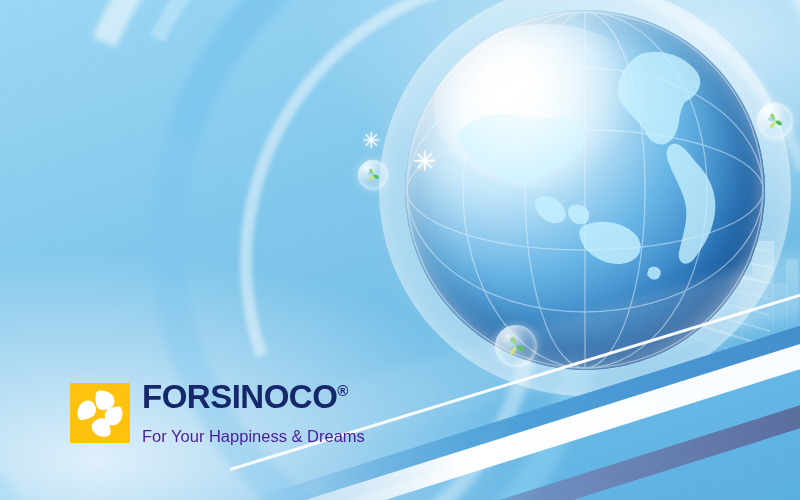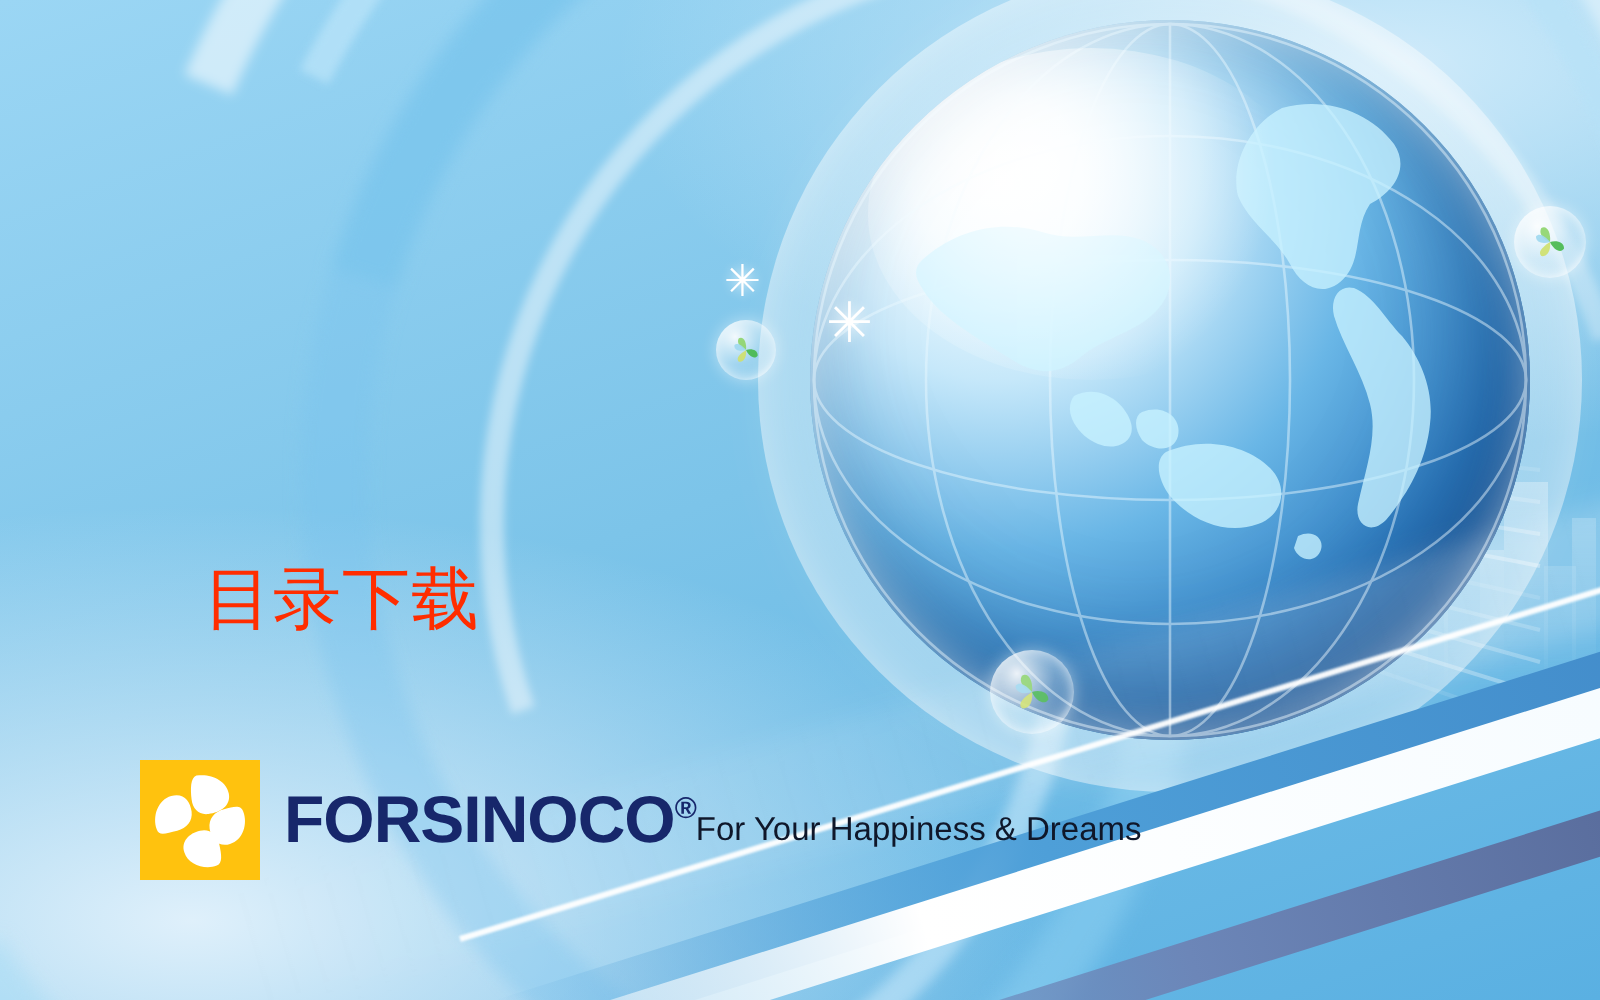--- a/index.html
+++ b/index.html
@@ -239,37 +239,37 @@
     gap: 12px;
   }
   #logo-mark {
     width: 60px; height: 60px;
     background: #ffc20e;
     flex: 0 0 auto;
     position: relative;
   }
   #logo-text {
     display: flex;
-    flex-direction: row;
+    flex-direction: column;
     justify-content: center;
   }
   #logo-wordmark {
     color: #17276b;
     font-weight: bold;
     font-size: 33px;
     letter-spacing: -.5px;
     line-height: 1.04;
     white-space: nowrap;
   }
   #logo-wordmark .reg {
     font-size: 15px;
     vertical-align: super;
   }
   #logo-tagline {
-    color: #0f172a;
+    color: #4c1d95;
     font-size: 16.5px;
     line-height: 1.15;
     margin-top: 13px;
     white-space: nowrap;
   }
 </style>
 </head>
 <body>
 
 <div id="banner">
@@ -389,21 +389,20 @@
       </div>
     </div>
 
   <div class="layer stripe" id="stripe-soft"></div>
   <div class="layer stripe" id="stripe-white-thin"></div>
   <div class="layer stripe" id="stripe-blue-mid"></div>
   <div class="layer stripe" id="stripe-white-thick"></div>
   <div class="layer stripe" id="stripe-dark"></div>
 
   <div id="headline">
-    <span id="headline-line2">目录下载</span>
   </div>
 
   <div id="logo">
     <div id="logo-mark">
       <svg viewBox="0 0 100 100" width="60" height="60">
         <g fill="#ffffff">
           <path d="M47 13 C59 11 72 17 74 28 C76 38 67 44 57 45 C49 46 44 41 43 33 C42 24 42 15 47 13 Z"></path>
           <path d="M86 43 C90 53 86 67 75 70 C66 73 59 66 58 57 C57 49 62 43 70 41 C78 39 84 37 86 43 Z"></path>
           <path d="M64 88 C54 92 40 87 37 77 C34 68 41 61 50 59 C58 57 64 62 66 70 C68 79 69 86 64 88 Z"></path>
           <path d="M14 58 C10 47 15 33 26 30 C36 27 42 34 43 43 C44 51 39 57 31 59 C22 61 16 64 14 58 Z"></path>

